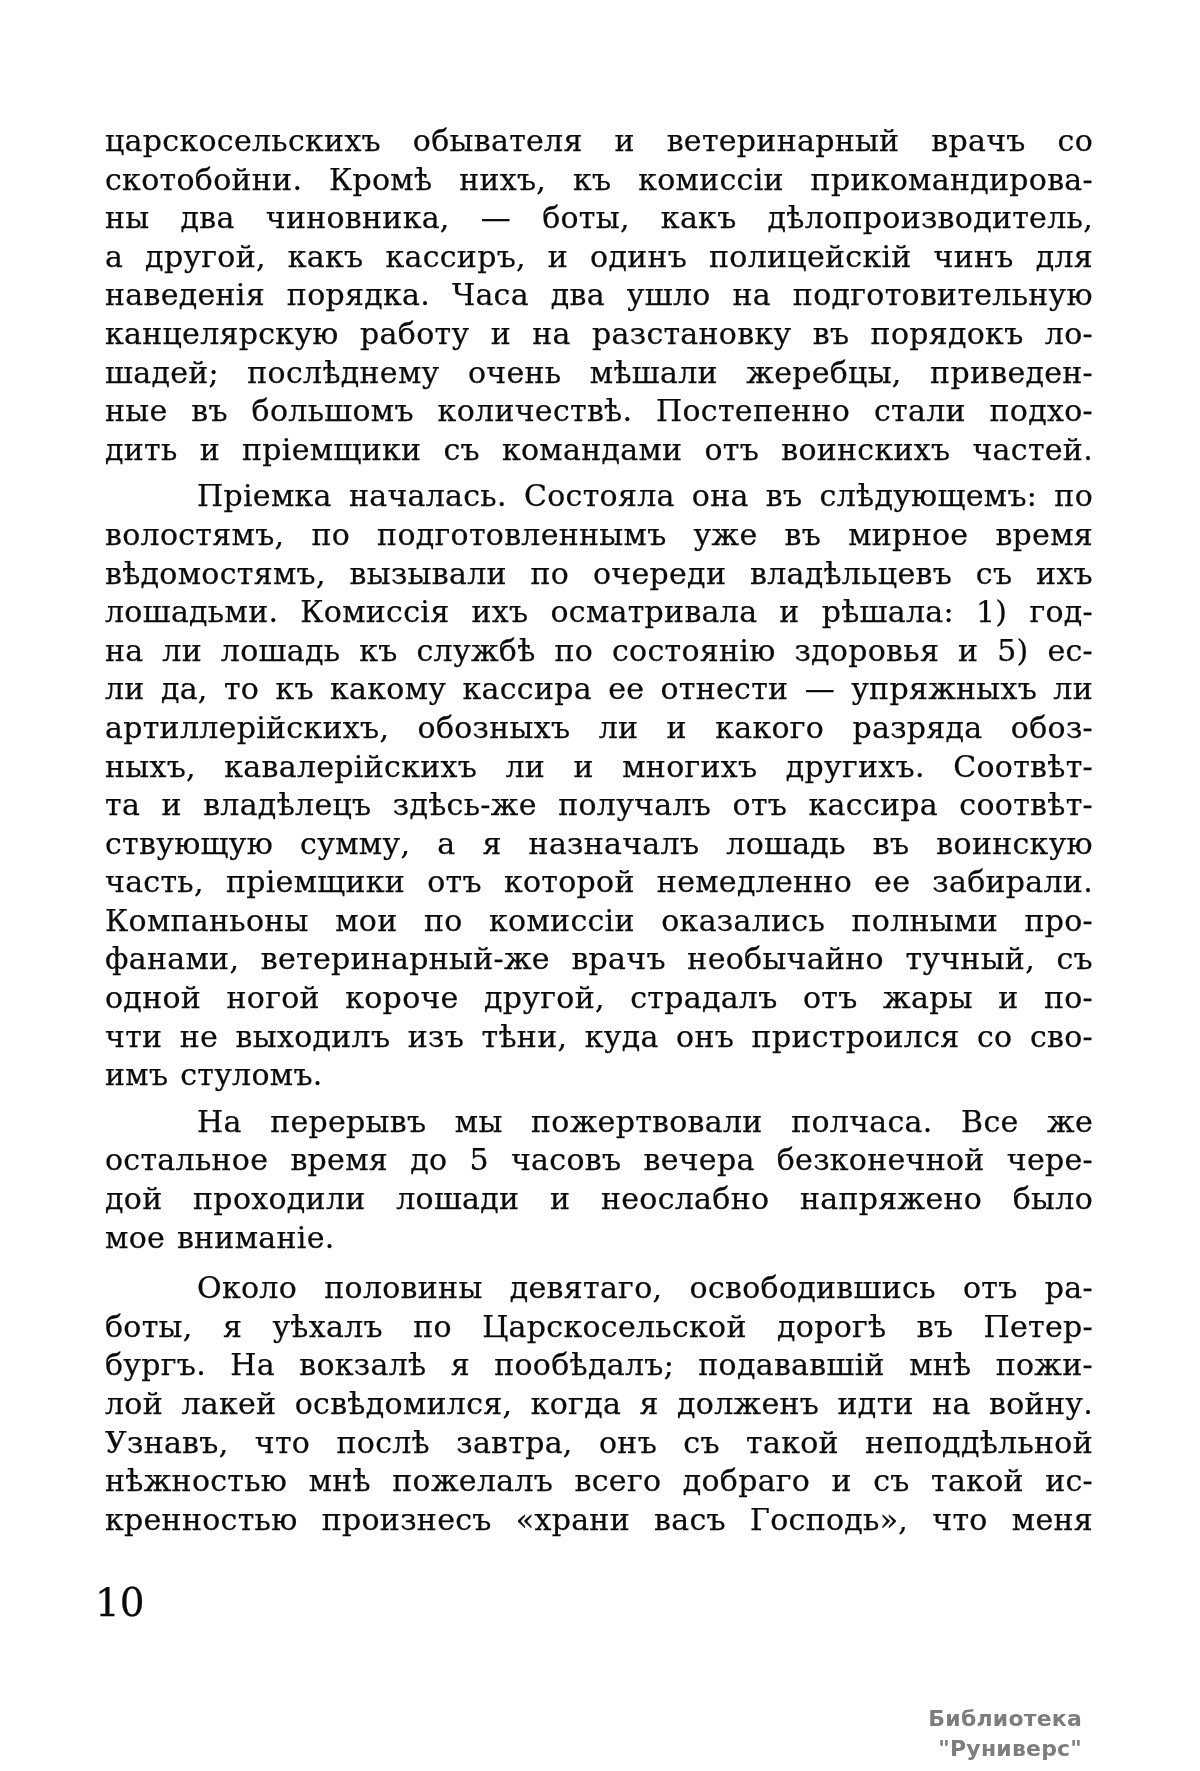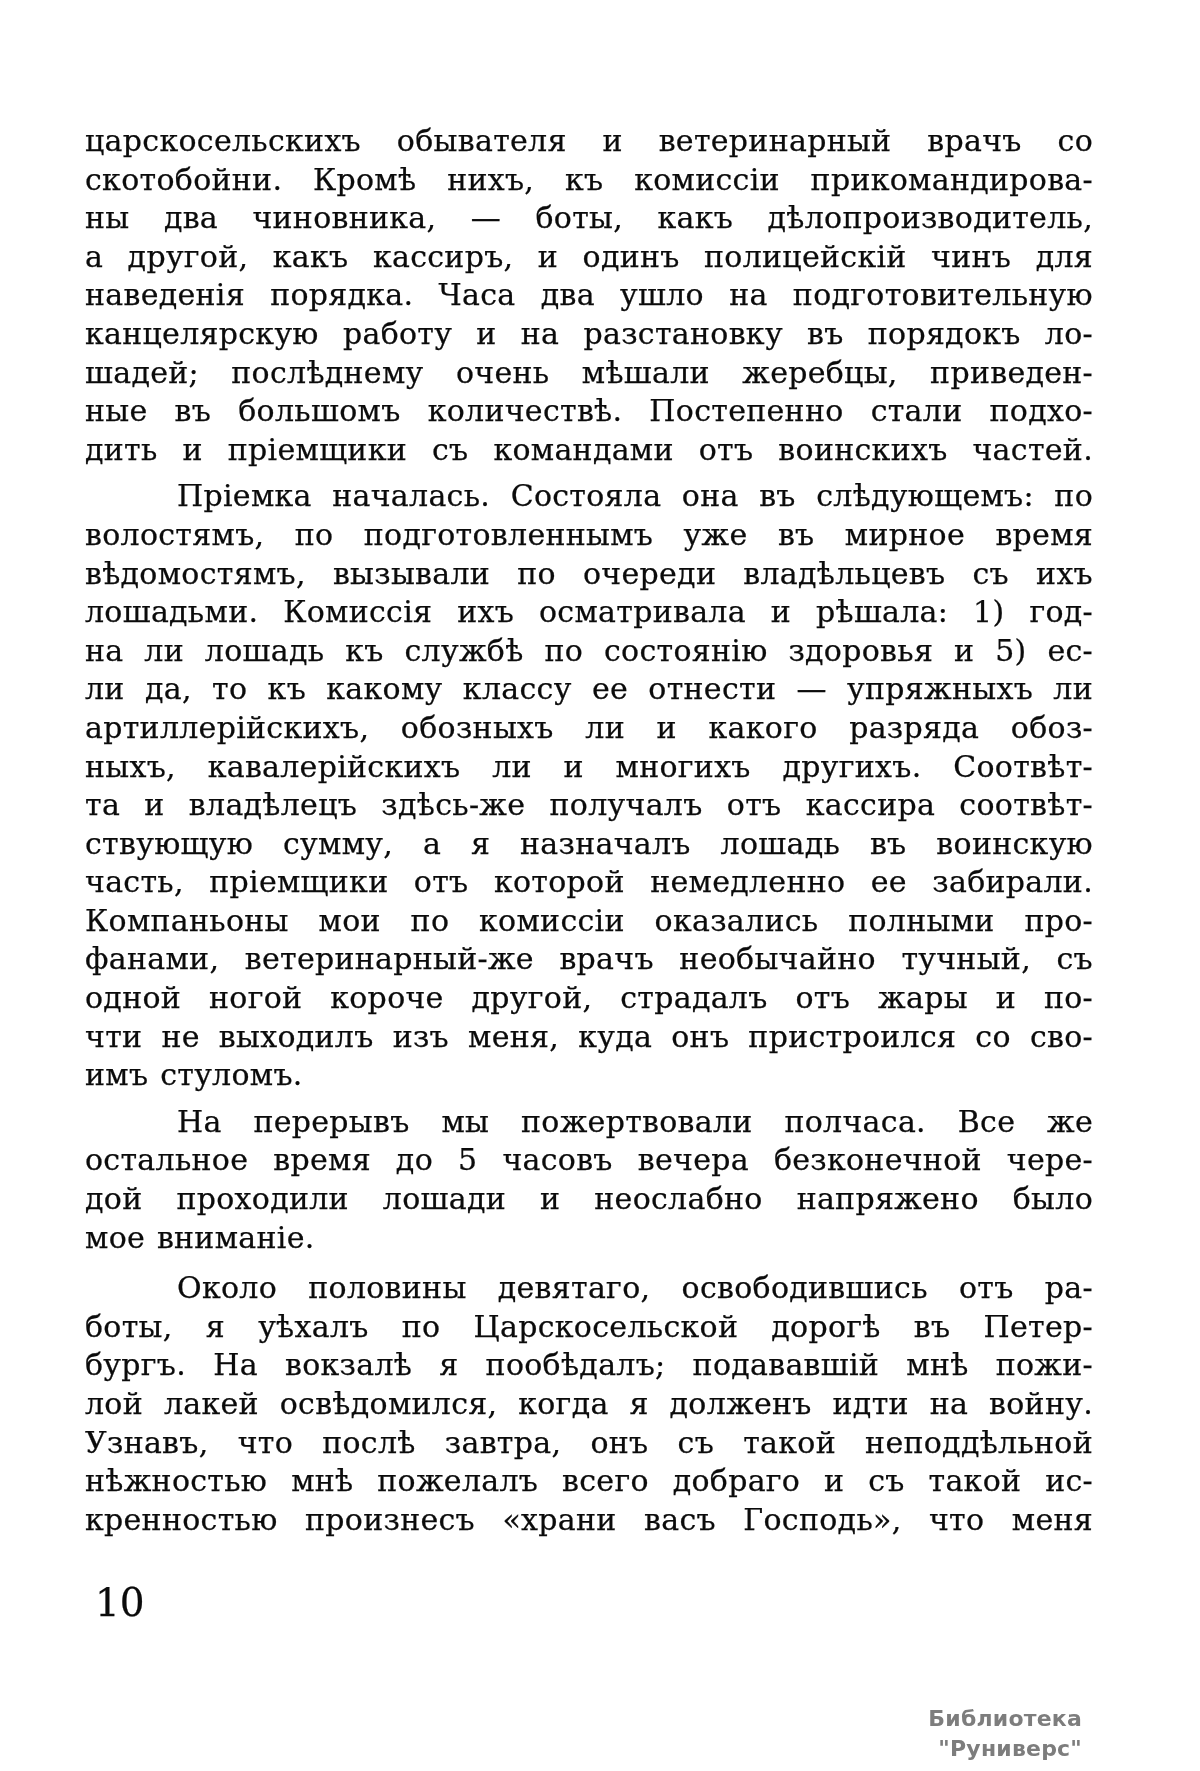--- a/index.html
+++ b/index.html
@@ -30,20 +30,21 @@
   .paragraph { margin: 0; }
   .paragraph + .paragraph { margin-top: 8px; }
   .paragraph.par-4 { margin-top: 12px; }
   .line {
     line-height: 38.6px;
     height: 38.6px;
     text-align: justify;
     text-align-last: justify;
     white-space: normal;
     overflow: hidden;
+    margin-left: 20px;
   }
   .line.first { padding-left: 92px; }
   .line.short { text-align-last: left; }
   .page-number {
     position: absolute;
     left: 95px;
     top: 1584px;
     font-size: 39px;
     line-height: 38px;
     -webkit-text-stroke: 0.25px #0b0b0b;
@@ -78,30 +79,30 @@
         <div class="line">шадей; послѣднему очень мѣшали жеребцы, приведен-</div>
         <div class="line">ные въ большомъ количествѣ. Постепенно стали подхо-</div>
         <div class="line">дить и пріемщики съ командами отъ воинскихъ частей.</div>
       </div>
       <div class="paragraph par-2">
         <div class="line first">Пріемка началась. Состояла она въ слѣдующемъ: по</div>
         <div class="line">волостямъ, по подготовленнымъ уже въ мирное время</div>
         <div class="line">вѣдомостямъ, вызывали по очереди владѣльцевъ съ ихъ</div>
         <div class="line">лошадьми. Комиссія ихъ осматривала и рѣшала: 1) год-</div>
         <div class="line">на ли лошадь къ службѣ по состоянію здоровья и 5) ес-</div>
-        <div class="line">ли да, то къ какому классу ее отнести — упряжныхъ ли</div>
+        <div class="line">ли да, то къ какому кассира ее отнести — упряжныхъ ли</div>
         <div class="line">артиллерійскихъ, обозныхъ ли и какого разряда обоз-</div>
         <div class="line">ныхъ, кавалерійскихъ ли и многихъ другихъ. Соотвѣт-</div>
         <div class="line">та и владѣлецъ здѣсь-же получалъ отъ кассира соотвѣт-</div>
         <div class="line">ствующую сумму, а я назначалъ лошадь въ воинскую</div>
         <div class="line">часть, пріемщики отъ которой немедленно ее забирали.</div>
         <div class="line">Компаньоны мои по комиссіи оказались полными про-</div>
         <div class="line">фанами, ветеринарный-же врачъ необычайно тучный, съ</div>
         <div class="line">одной ногой короче другой, страдалъ отъ жары и по-</div>
-        <div class="line">чти не выходилъ изъ меня, куда онъ пристроился со сво-</div>
+        <div class="line">чти не выходилъ изъ тѣни, куда онъ пристроился со сво-</div>
         <div class="line short">имъ стуломъ.</div>
       </div>
       <div class="paragraph par-3">
         <div class="line first">На перерывъ мы пожертвовали полчаса. Все же</div>
         <div class="line">остальное время до 5 часовъ вечера безконечной чере-</div>
         <div class="line">дой проходили лошади и неослабно напряжено было</div>
         <div class="line short">мое вниманіе.</div>
       </div>
       <div class="paragraph par-4">
         <div class="line first">Около половины девятаго, освободившись отъ ра-</div>

